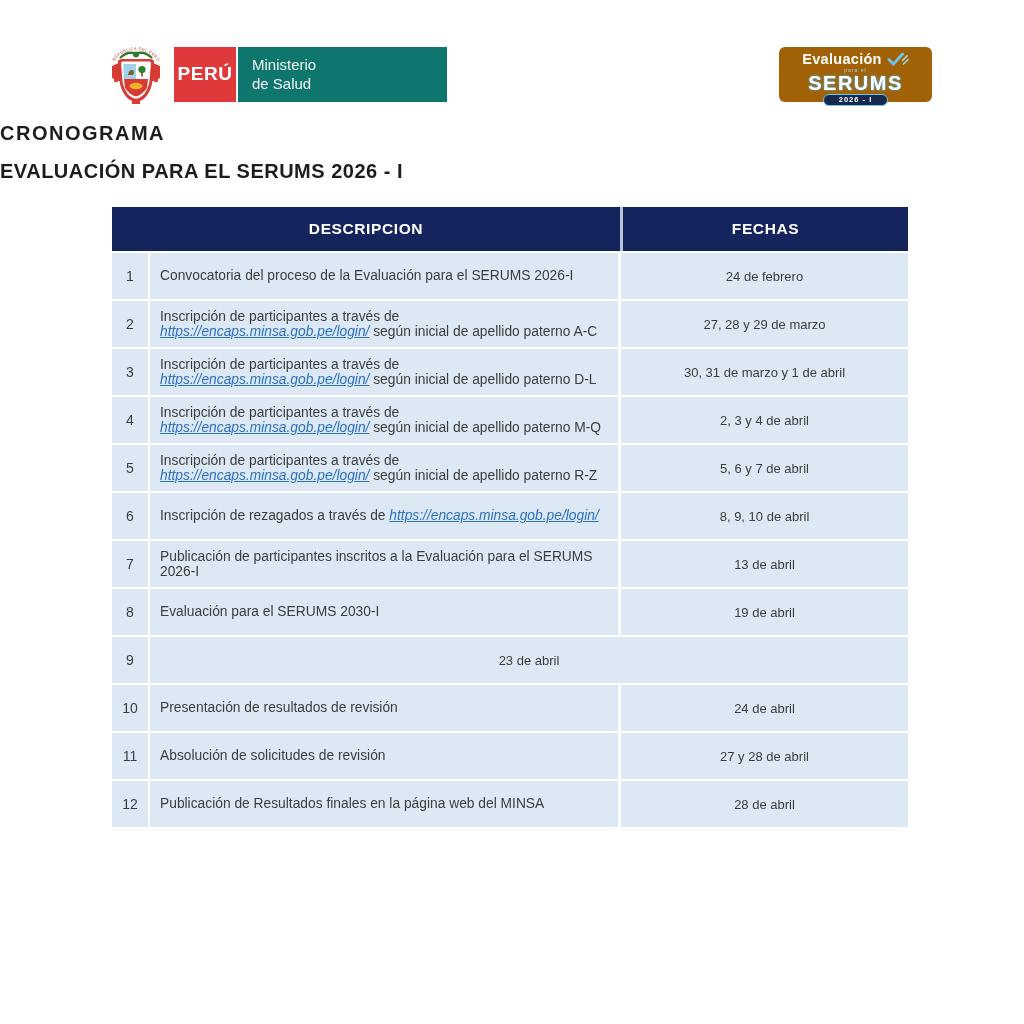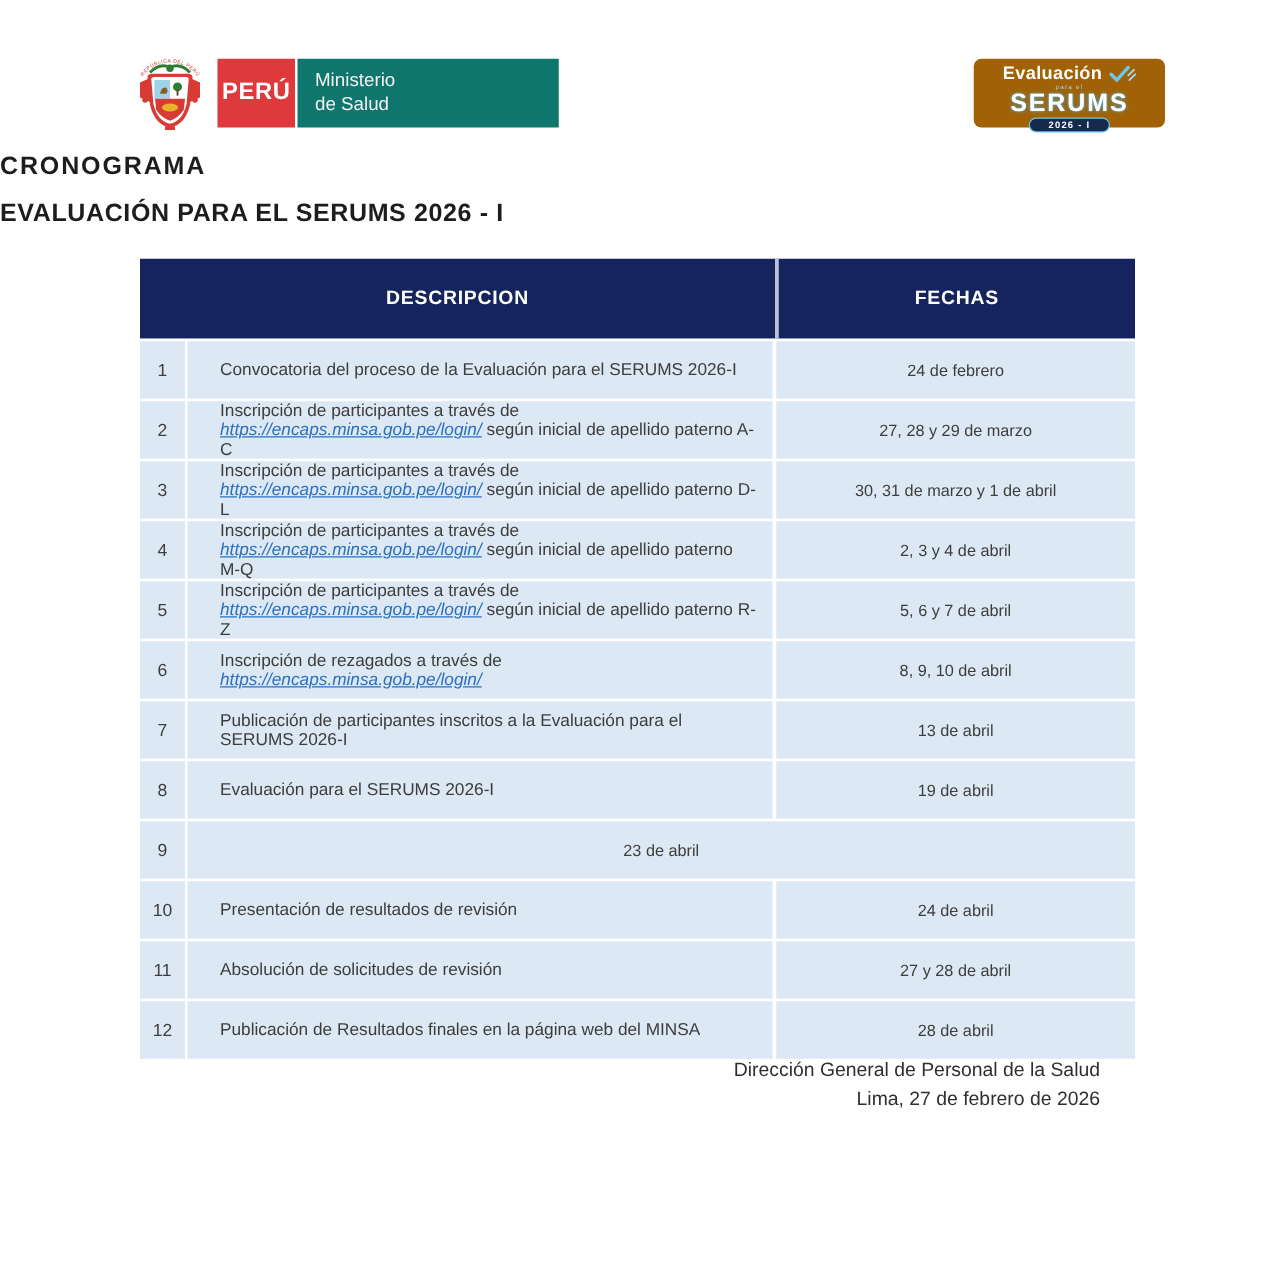--- a/index.html
+++ b/index.html
@@ -33,31 +33,31 @@
               padding:1px 15px; line-height:8px; }
 
   
   .title    { position:absolute; top:122px; left:0; width:100%; text-align:left;
               font-size:20px; font-weight:bold; letter-spacing:1.5px; color:#1d1d1d; }
   .subtitle { position:absolute; top:160px; left:0; width:100%; text-align:left;
               font-size:20px; font-weight:bold; letter-spacing:0.5px; color:#1d1d1d; }
 
   
   .table { position:absolute; left:112px; top:207px; width:796px; }
-  .thead { display:flex; height:64px; background:#15245c; }
+  .thead { display:flex; height:44px; background:#15245c; }
   .th { color:#fff; font-weight:bold; font-size:15.5px; letter-spacing:0.6px;
         display:flex; align-items:center; justify-content:center; }
   .th-desc { width:511px; border-right:3px solid #b9c2d6; }
   .th-fechas { flex:1; }
 
   .trow { display:flex; height:48px; background:#dce8f4; border-top:2px solid #ffffff; }
   .cell { display:flex; align-items:center; }
   .cell-num { width:38px; justify-content:center; border-right:2px solid #ffffff;
               font-size:14px; color:#3d3d3d; }
-  .cell-desc { width:471px; border-right:3px solid #ffffff; padding:1px 12px 1px 26px; }
+  .cell-desc { width:471px; border-right:3px solid #ffffff; padding:1px 12px 1px 10px; }
   .desc-inner { font-size:13.8px; line-height:15.2px; color:#3d3d3d; }
   .cell-fecha { flex:1; justify-content:center; font-size:13px; color:#3d3d3d;
                 text-align:center; padding:0 6px; }
   a.link { color:#2b70c0; font-style:italic; text-decoration:underline; }
 
   
   .footer { position:absolute; top:845px; right:144px; text-align:right;
             font-size:15.5px; line-height:23px; color:#2f2f2f; }
 </style>
 </head>
@@ -165,21 +165,21 @@
         <div class="trow">
           <div class="cell cell-num">7</div>
           <div class="cell cell-desc">
             <div class="desc-inner"><span class="">Publicación de participantes inscritos a la Evaluación para el SERUMS 2026-I</span></div>
           </div>
           <div class="cell cell-fecha">13 de abril</div>
         </div>
         <div class="trow">
           <div class="cell cell-num">8</div>
           <div class="cell cell-desc">
-            <div class="desc-inner"><span class="">Evaluación para el SERUMS 2026-I</span></div>
+            <div class="desc-inner"><span class="">Evaluación para el SERUMS 2030-I</span></div>
           </div>
           <div class="cell cell-fecha">19 de abril</div>
         </div>
         <div class="trow">
           <div class="cell cell-num">9</div>
           <div class="cell cell-fecha">23 de abril</div>
         </div>
         <div class="trow">
           <div class="cell cell-num">10</div>
           <div class="cell cell-desc">
@@ -197,18 +197,14 @@
         <div class="trow">
           <div class="cell cell-num">12</div>
           <div class="cell cell-desc">
             <div class="desc-inner"><span class="">Publicación de Resultados finales en la página web del MINSA</span></div>
           </div>
           <div class="cell cell-fecha">28 de abril</div>
         </div>
       </div>
   </div>
 
-  <div class="footer">
-    <div>Dirección General de Personal de la Salud</div>
-    <div>Lima, 27 de febrero de 2026</div>
-  </div>
 
 </div>
 
 </body></html>

